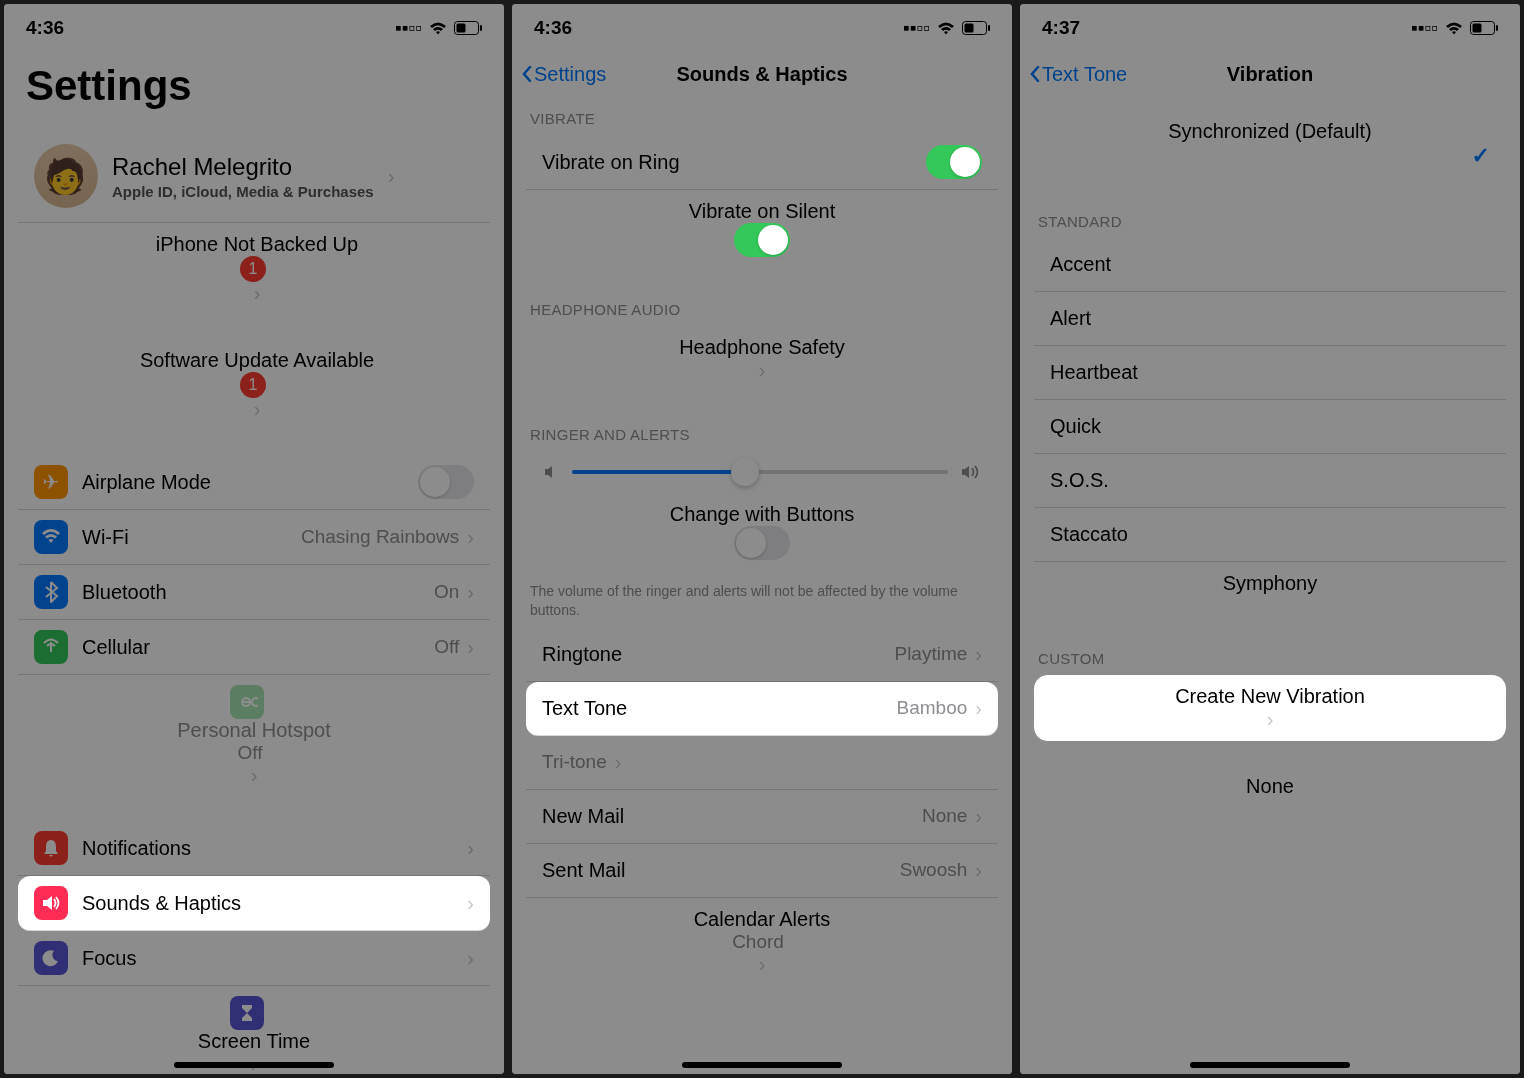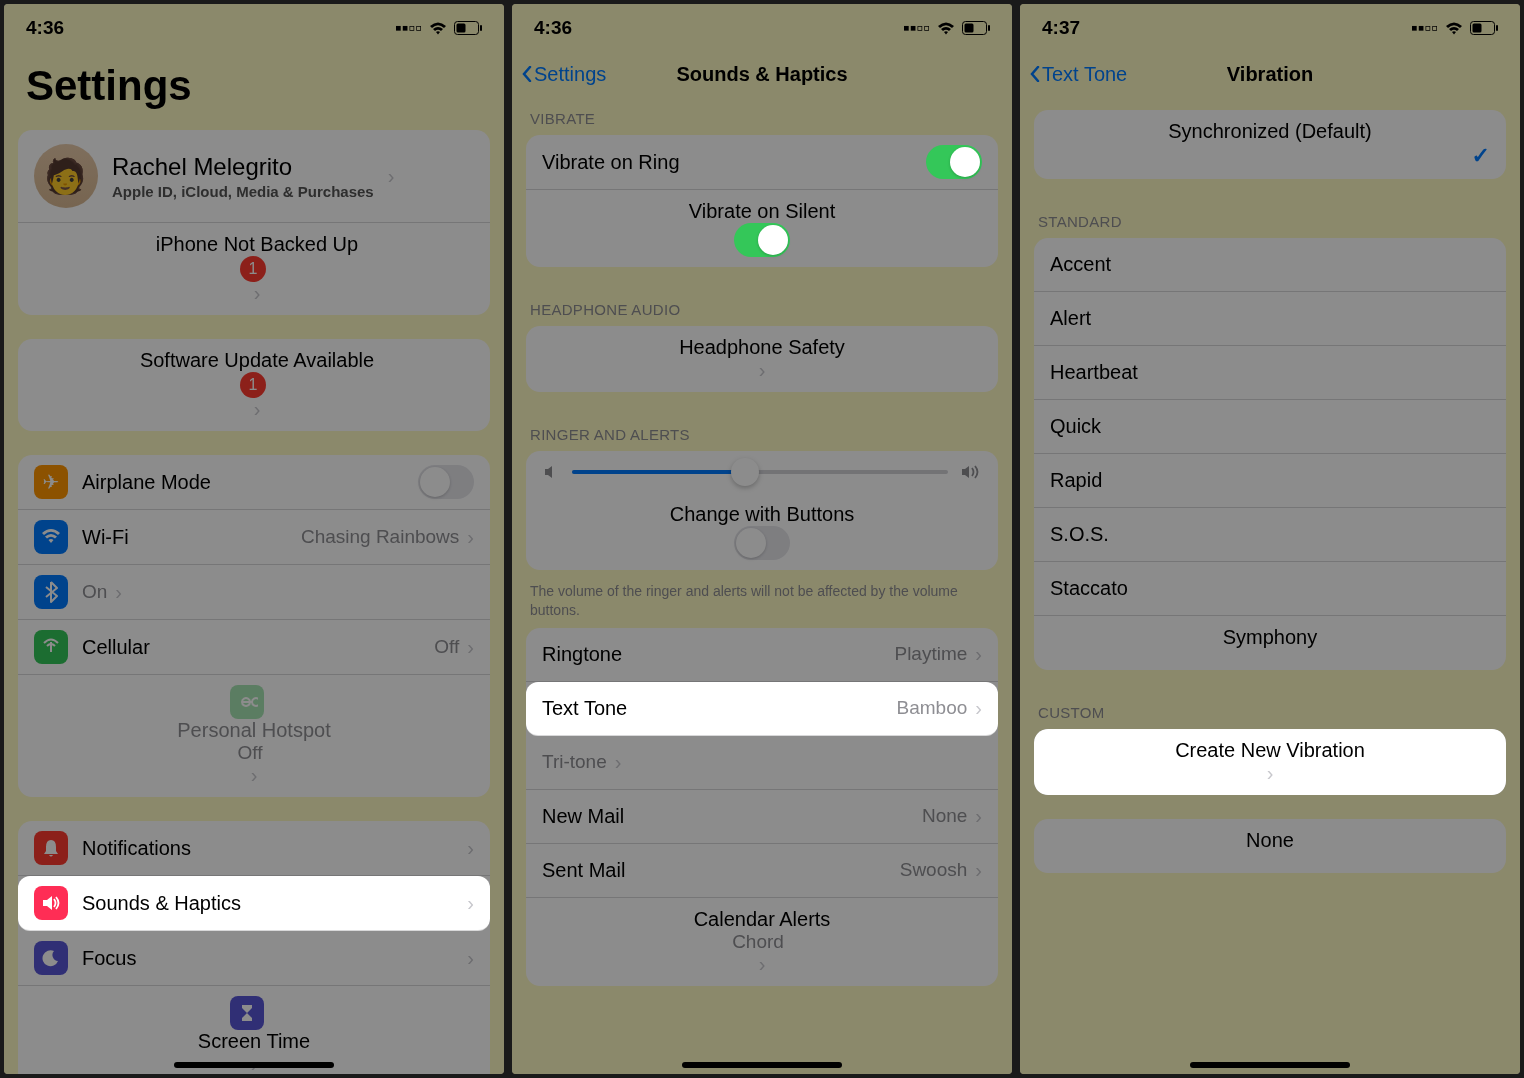--- a/index.html
+++ b/index.html
@@ -8,21 +8,21 @@
       font-family: -apple-system, BlinkMacSystemFont, "Helvetica Neue", sans-serif;
       display: flex;
       gap: 8px;
       padding: 4px;
       width: 1524px;
       height: 1078px;
     }
     .screen {
       width: 500px;
       height: 1070px;
-      background: #fef9c3;
+      background: #ffffff;
       border-radius: 4px;
       position: relative;
       overflow: hidden;
     }
     .dim-overlay {
       position: absolute;
       inset: 0;
       background: rgba(0,0,0,0.45);
       pointer-events: none;
       z-index: 50;
@@ -233,20 +233,21 @@
         <span class="label">Wi-Fi</span>
         <span class="detail">Chasing Rainbows</span>
         <span class="chevron">›</span>
       </div>
       <div class="cell">
         <span class="icon-box" style="background:#007aff">
           <svg width="14" height="22" viewBox="0 0 14 22">
               <path d="M7 1 L7 21 L13 15 L2 6 M7 1 L13 7 L2 16" stroke="#fff" stroke-width="2" fill="none" stroke-linejoin="round"></path>
             </svg>
         </span>
+        <span class="label">Bluetooth</span>
         <span class="detail">On</span>
         <span class="chevron">›</span>
       </div>
       <div class="cell">
         <span class="icon-box" style="background:#34c759">
           <svg width="22" height="18" viewBox="0 0 22 18">
               <path d="M11 4 L11 14 M7 8 Q11 4 15 8 M4 5 Q11 -2 18 5" stroke="#fff" stroke-width="2" fill="none"></path>
             </svg>
         </span>
         <span class="label">Cellular</span>
@@ -464,23 +465,20 @@
       <div class="cell">
           <span class="label">Alert</span>
         </div>
       <div class="cell">
           <span class="label">Heartbeat</span>
         </div>
       <div class="cell">
           <span class="label">Quick</span>
         </div>
       <div class="cell">
-          <span class="label">Rapid</span>
-        </div>
-      <div class="cell">
           <span class="label">S.O.S.</span>
         </div>
       <div class="cell">
           <span class="label">Staccato</span>
         </div>
       <div class="cell">
           <span class="label">Symphony</span>
         </div>
     </div>
   </div>

